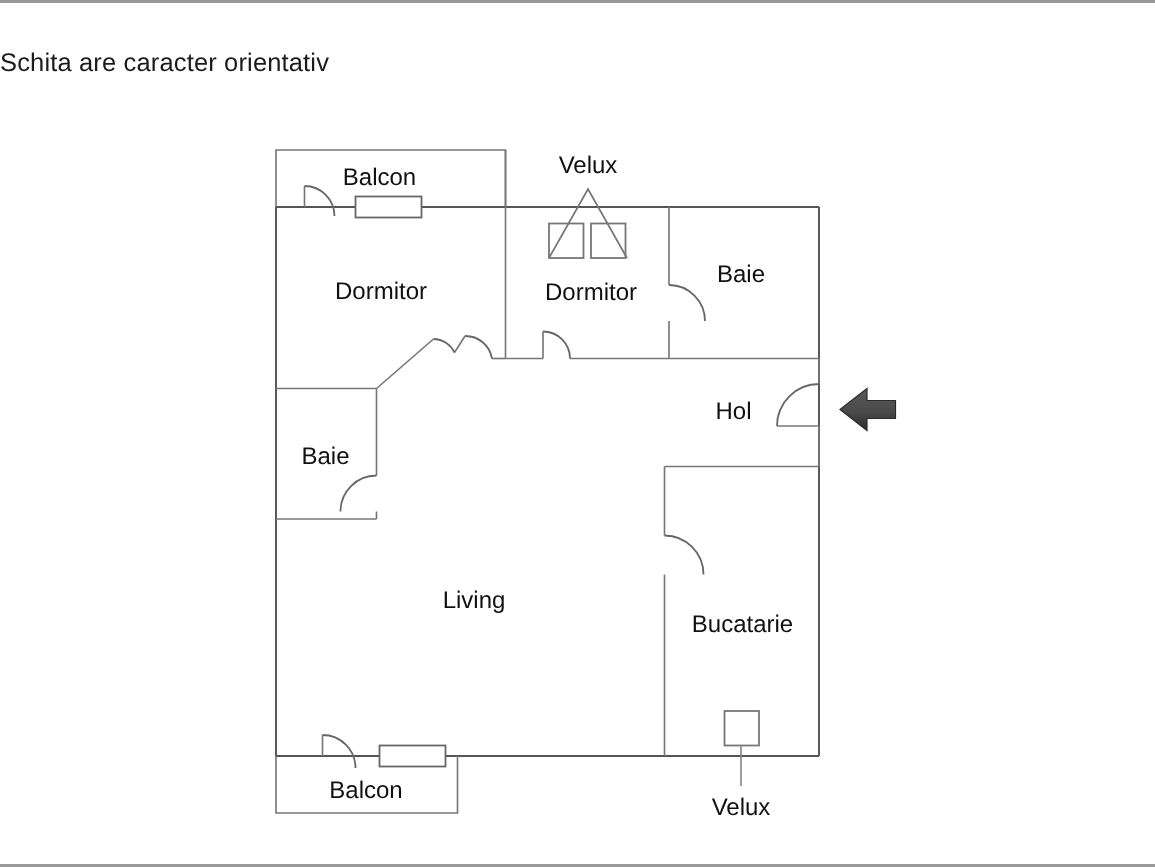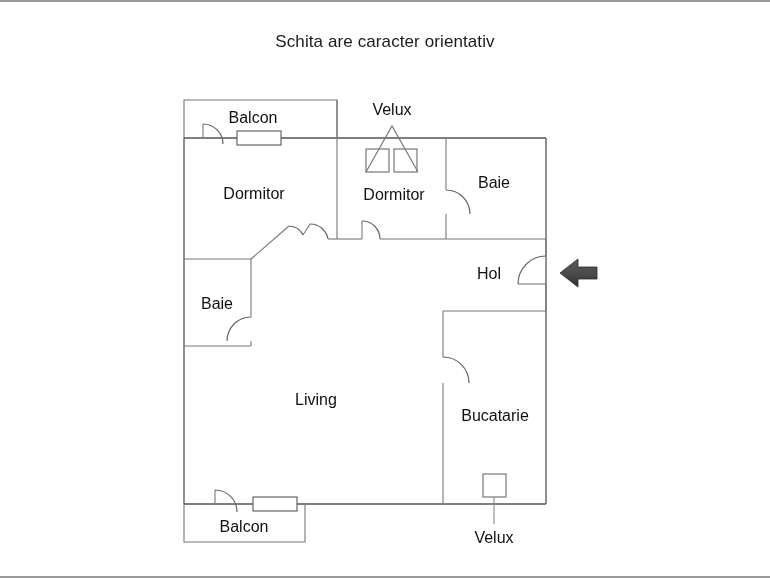--- a/index.html
+++ b/index.html
@@ -22,21 +22,21 @@
     background: #ffffff;
     box-sizing: border-box;
     border-top: 2px solid #9a9a9a;
     border-bottom: 2px solid #9a9a9a;
   }
   #title {
     position: absolute;
     left: 0;
     top: 30px;
     width: 770px;
-    text-align: center;
+    text-align: left;
     font-size: 17px;
     color: #1b1b1b;
     letter-spacing: 0.1px;
     font-family: "Liberation Sans", sans-serif;
   }
   #plan-svg {
     position: absolute;
     left: 0;
     top: 0;
   }

